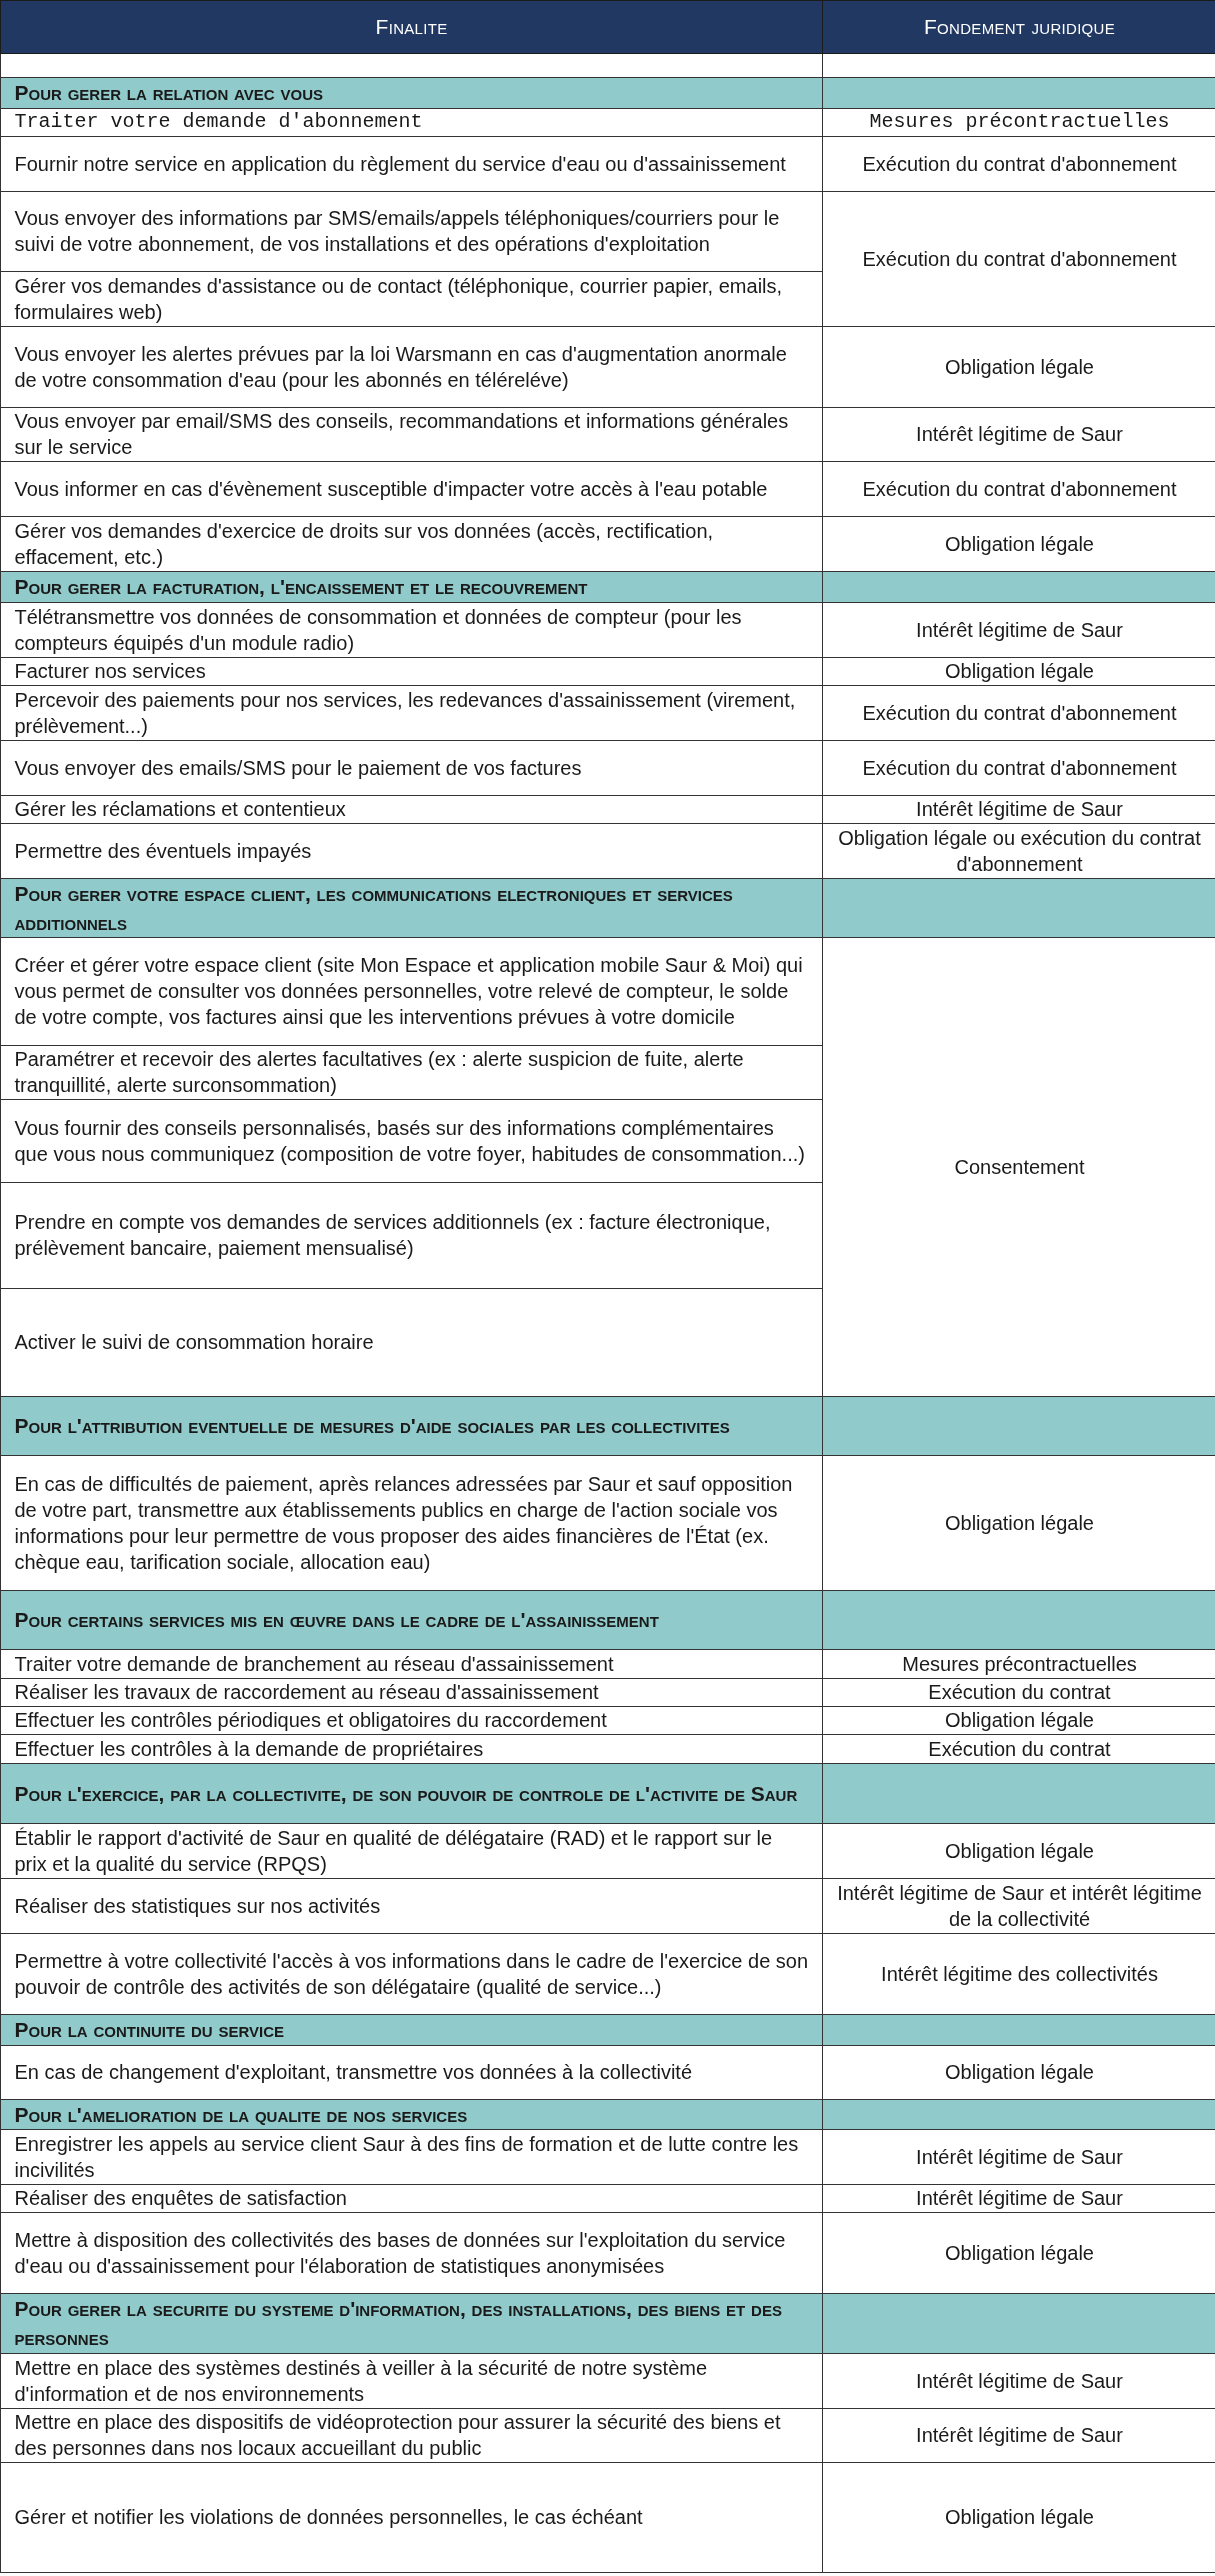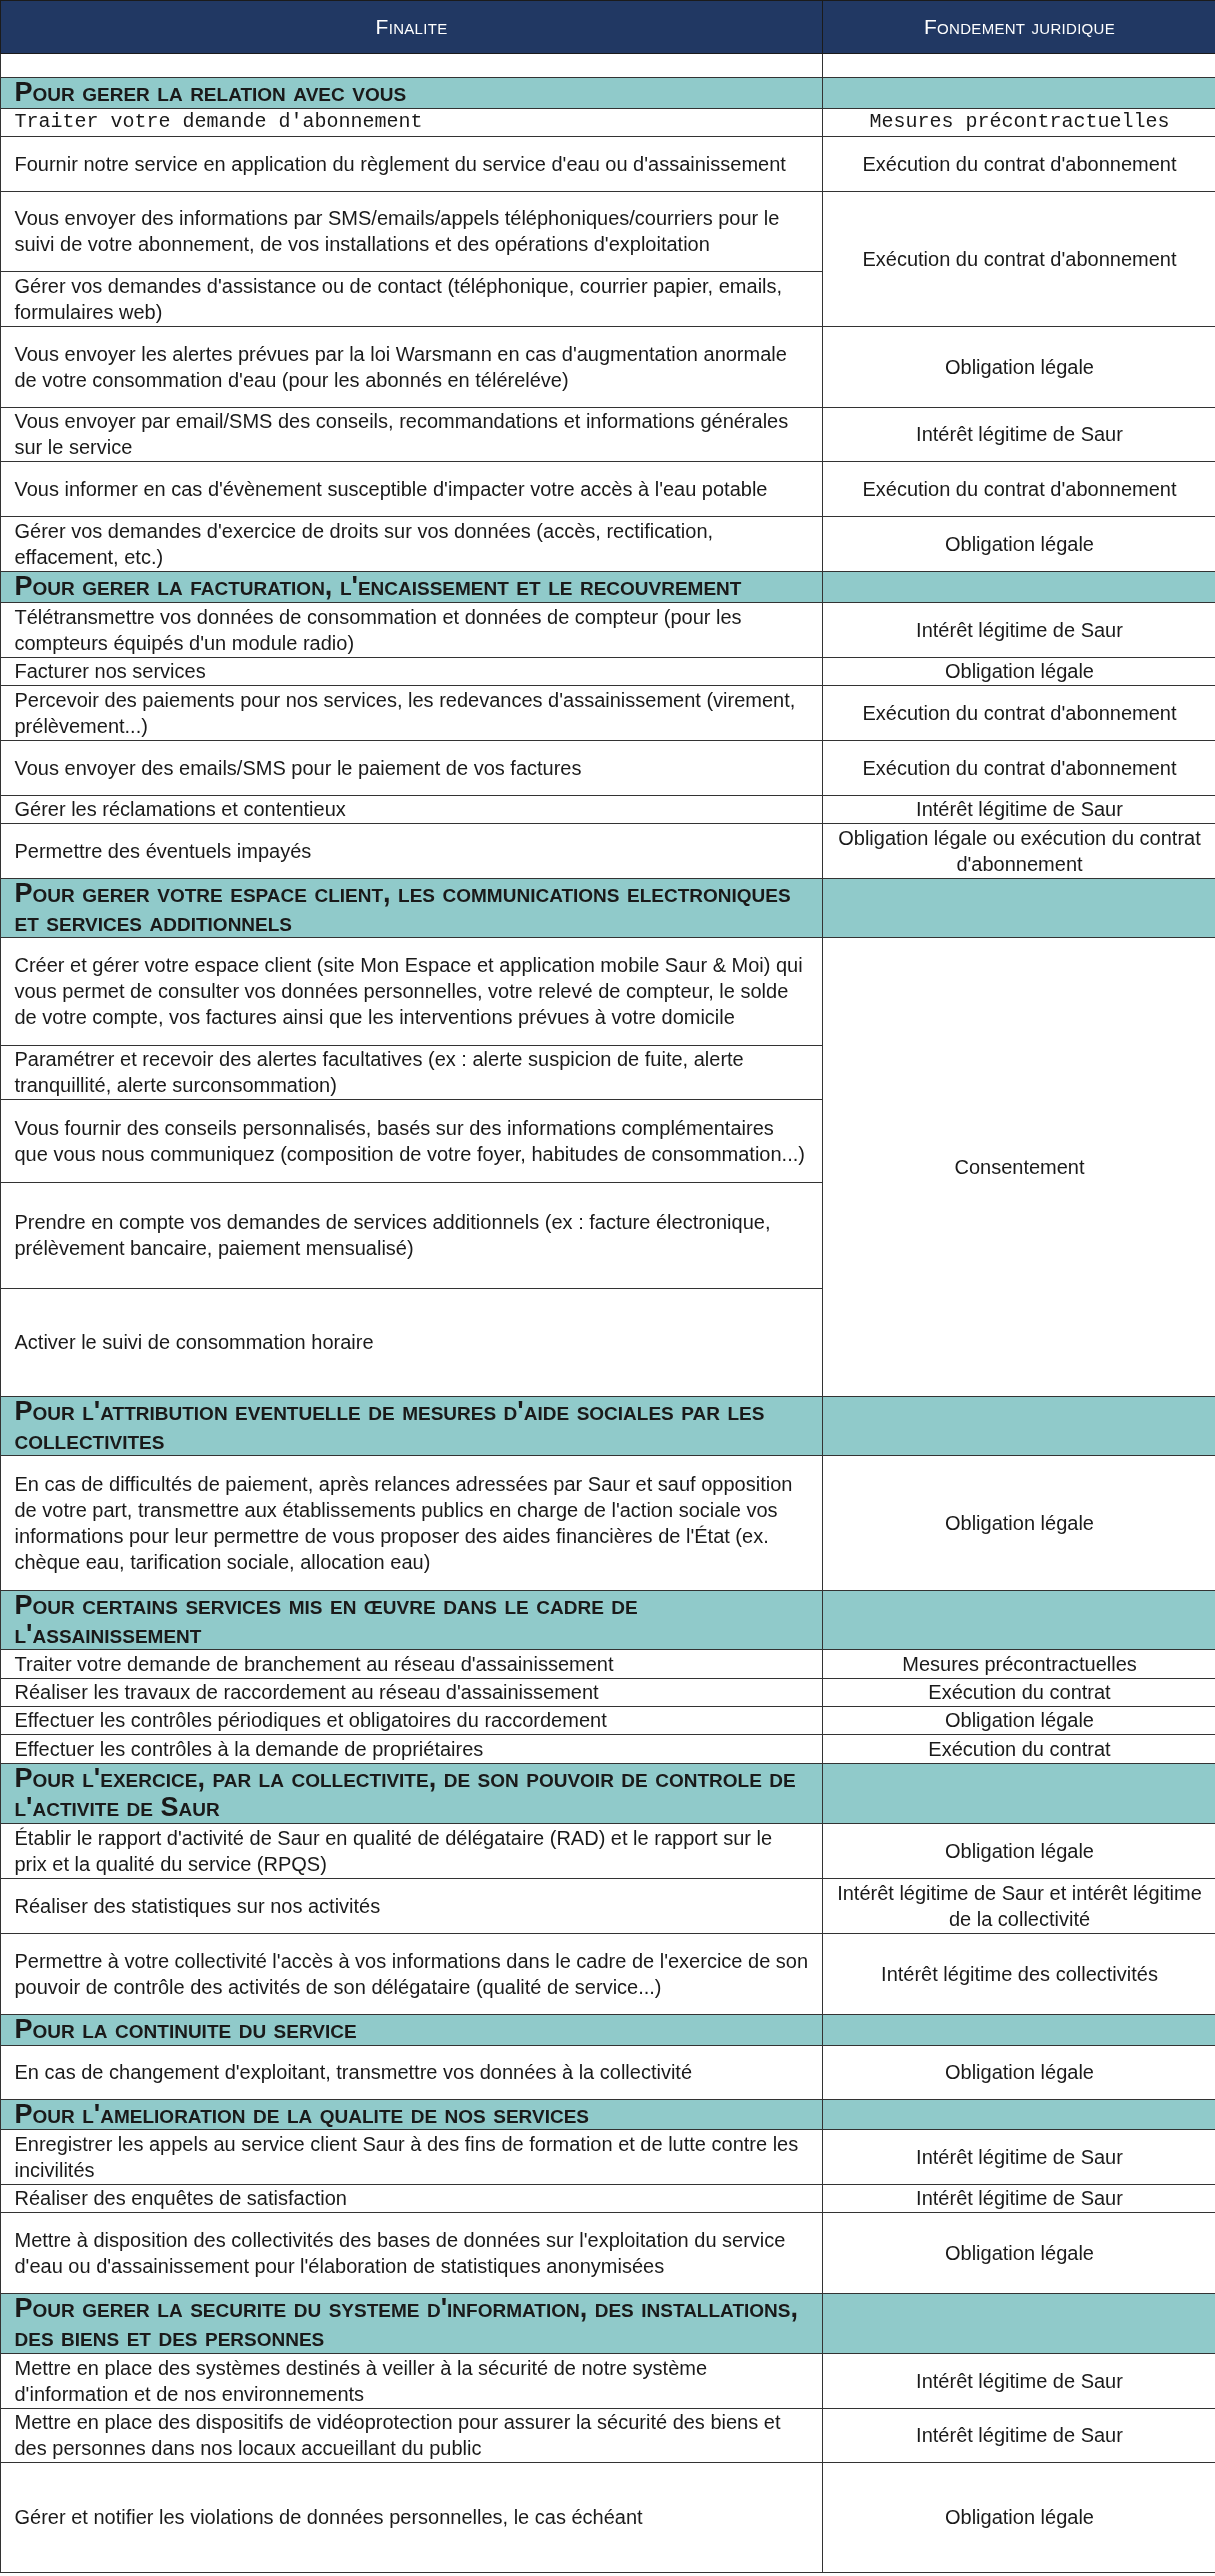--- a/index.html
+++ b/index.html
@@ -2,21 +2,21 @@
 <html style="font-size:13.5px"><head>
 <meta charset="utf-8">
 <style>
   html, body { margin:0; padding:0; background:#ffffff; }
   body { width:1216px; height:2576px; overflow:hidden; font-family:"Liberation Sans", sans-serif; color:#1a1a1a; }
   table { border-collapse:collapse; width:1216px; table-layout:fixed; }
   col.c1 { width:822px; }
   col.c2 { width:394px; }
   td, th { border:1.7px solid #333; padding:0 13.5px; font-size:20px; line-height:26px; vertical-align:middle; font-weight:normal; }
   th { background:#213863; color:#ffffff; height:52px; font-size:21px; text-align:center; font-variant:small-caps; letter-spacing:0.3px; border-color:#1b1b1b; }
-  tr.sec td { background:#90caca; font-weight:bold; font-variant:small-caps; font-size:27px; line-height:29px; }
+  tr.sec td { background:#90caca; font-weight:bold; font-variant:small-caps; font-size:21px; line-height:29px; }
   td.r { text-align:center; padding:0 6.8px; }
   td.l { text-align:left; }
 </style>
 </head>
 <body>
 
 <table>
   <colgroup>
       <col class="c1">
       <col class="c2">

